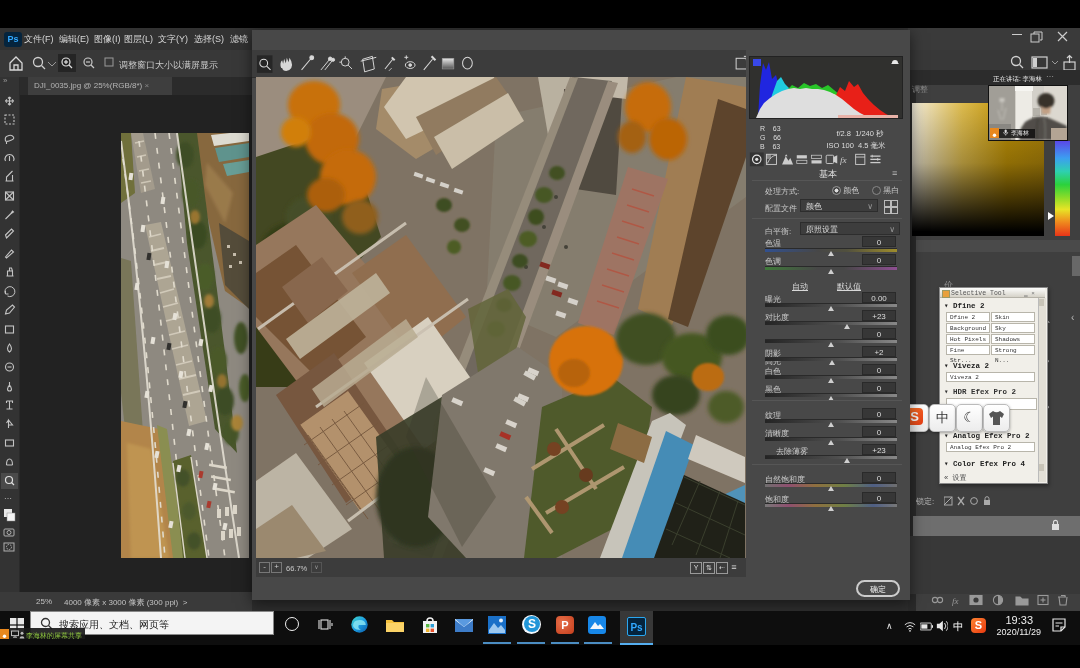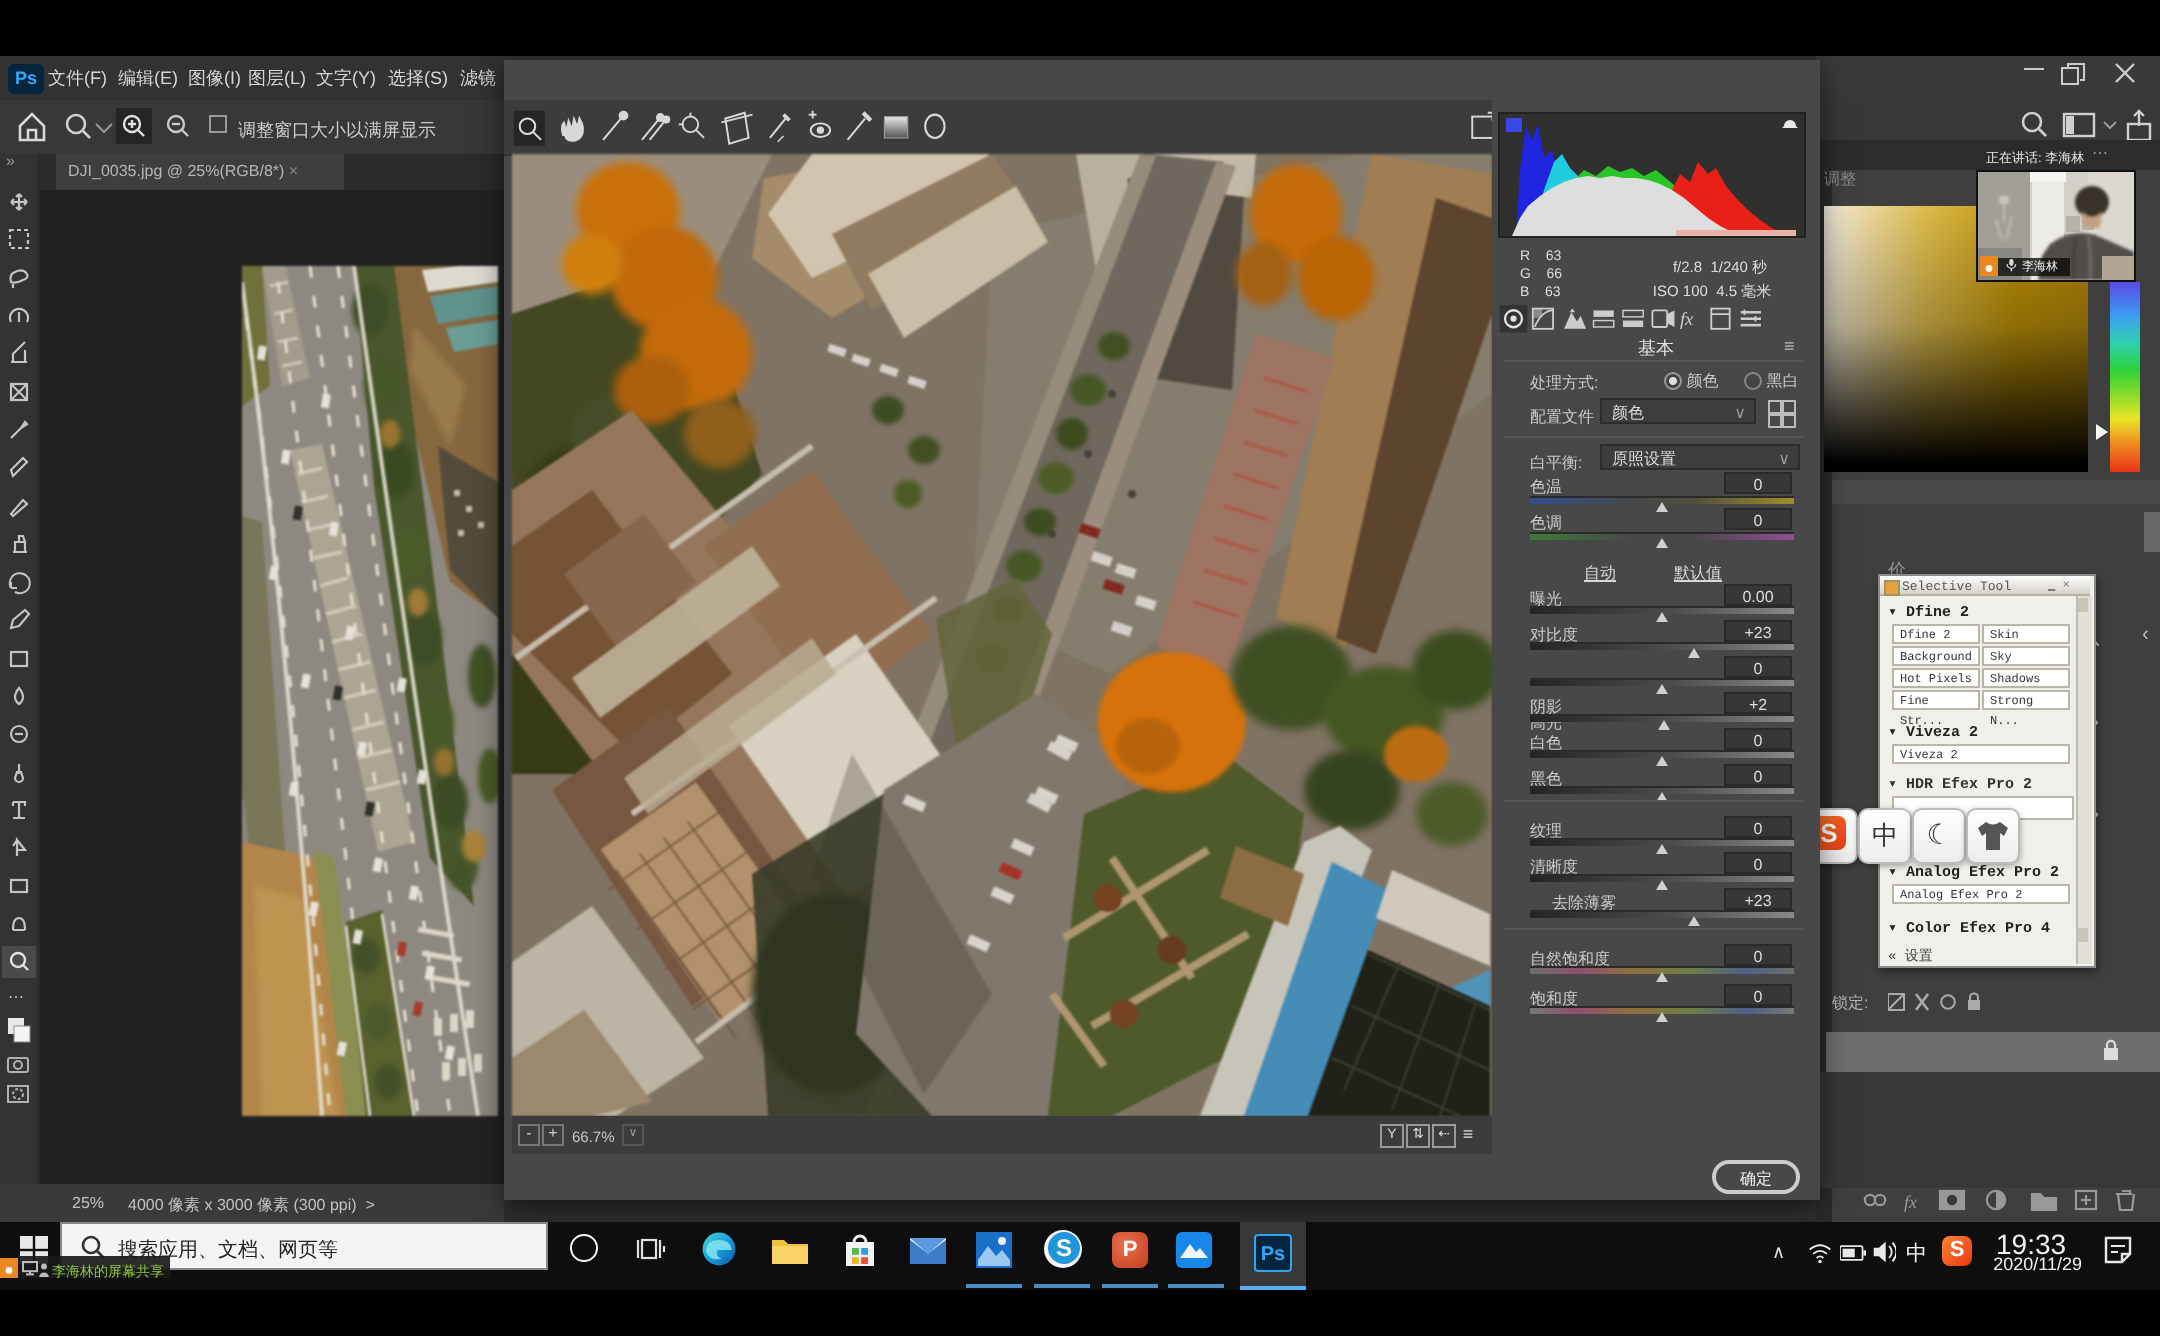--- a/index.html
+++ b/index.html
@@ -960,21 +960,21 @@
         <rect x="0" y="1" width="13" height="8" rx="1" fill="none" stroke="#e8e8e8"></rect>
         <rect x="13.5" y="3.5" width="1.5" height="3" fill="#e8e8e8"></rect>
         <rect x="1.5" y="2.5" width="7" height="5" fill="#e8e8e8"></rect>
       </svg>
     <svg class="abs" style="left:936px;top:9px;" width="12" height="12" viewBox="0 0 14 13">
         <path d="M1,4 h3 l4,-3.5 v12 L4,9 H1 z" fill="#e8e8e8"></path>
         <path d="M10,3 q3,3.5 0,7 M12,1 q4.5,5.5 0,11" stroke="#e8e8e8" fill="none" stroke-width="1.1"></path>
       </svg>
     <div class="abs" style="left:953px;top:9px;color:#fff;font-size:10.5px;">中</div>
     <div class="abs" style="left:971px;top:7px;width:15px;height:15px;background:linear-gradient(135deg,#ff8432,#e8390f);border-radius:4px;color:#fff;font-size:11px;font-weight:bold;text-align:center;line-height:15px;">S</div>
-    <div class="abs" style="left:998px;top:3px;width:35px;text-align:right;color:#f0f0f0;font-size:14px;">19:33</div>
+    <div class="abs" style="left:998px;top:3px;width:35px;text-align:right;color:#f0f0f0;font-size:11px;">19:33</div>
     <div class="abs" style="left:986px;top:16px;width:55px;text-align:right;color:#f0f0f0;font-size:9px;">2020/11/29</div>
     <svg class="abs" style="left:1052px;top:7px;" width="14" height="14" viewBox="0 0 14 14">
         <path d="M1,1 h12 v8 l-4,4 H1 z" fill="none" stroke="#e8e8e8" stroke-width="1.2"></path>
         <path d="M9,13 v-4 h4" fill="none" stroke="#e8e8e8" stroke-width="1.2"></path>
         <line x1="3.5" y1="5" x2="10.5" y2="5" stroke="#e8e8e8"></line>
         <line x1="3.5" y1="8" x2="7" y2="8" stroke="#e8e8e8"></line>
       </svg>
   </div>
   <div class="abs" style="left:0;top:645px;width:1080px;height:23px;background:#000;"></div>
 

